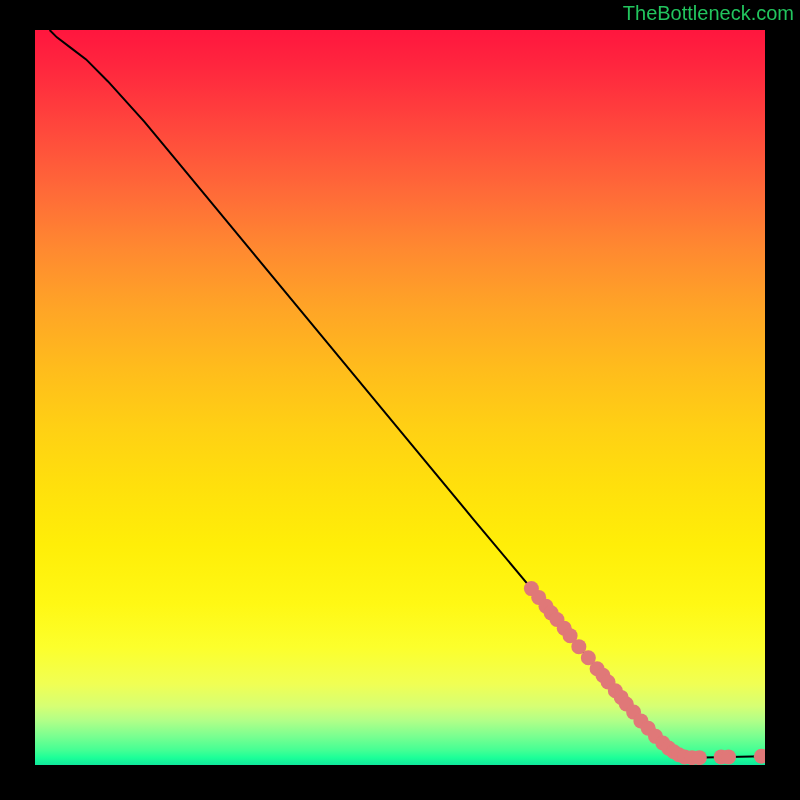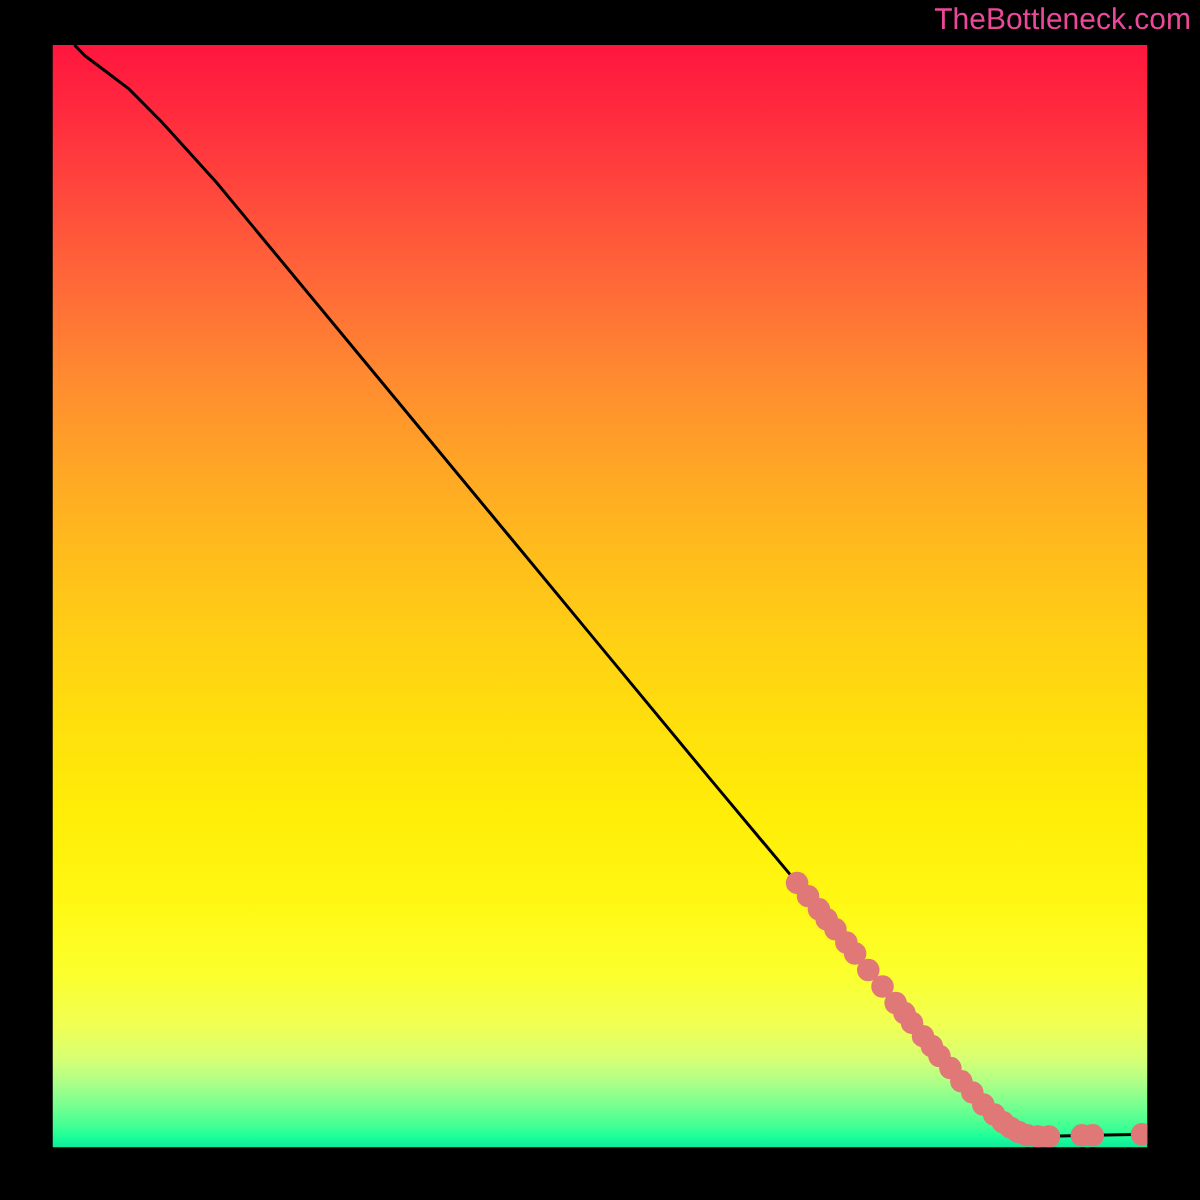--- a/index.html
+++ b/index.html
@@ -8,21 +8,21 @@
     width: 800px;
     height: 800px;
     background: #000;
     position: relative;
     font-family: Arial, sans-serif;
   }
   .watermark {
     position: absolute;
     top: 2px;
     right: 6px;
-    color: #ec4899;
+    color: #22c55e;
     font-size: 20px;
     z-index: 10;
   }
   .plot-area {
     position: absolute;
     left: 35px;
     top: 30px;
     width: 730px;
     height: 735px;
     overflow: hidden;

